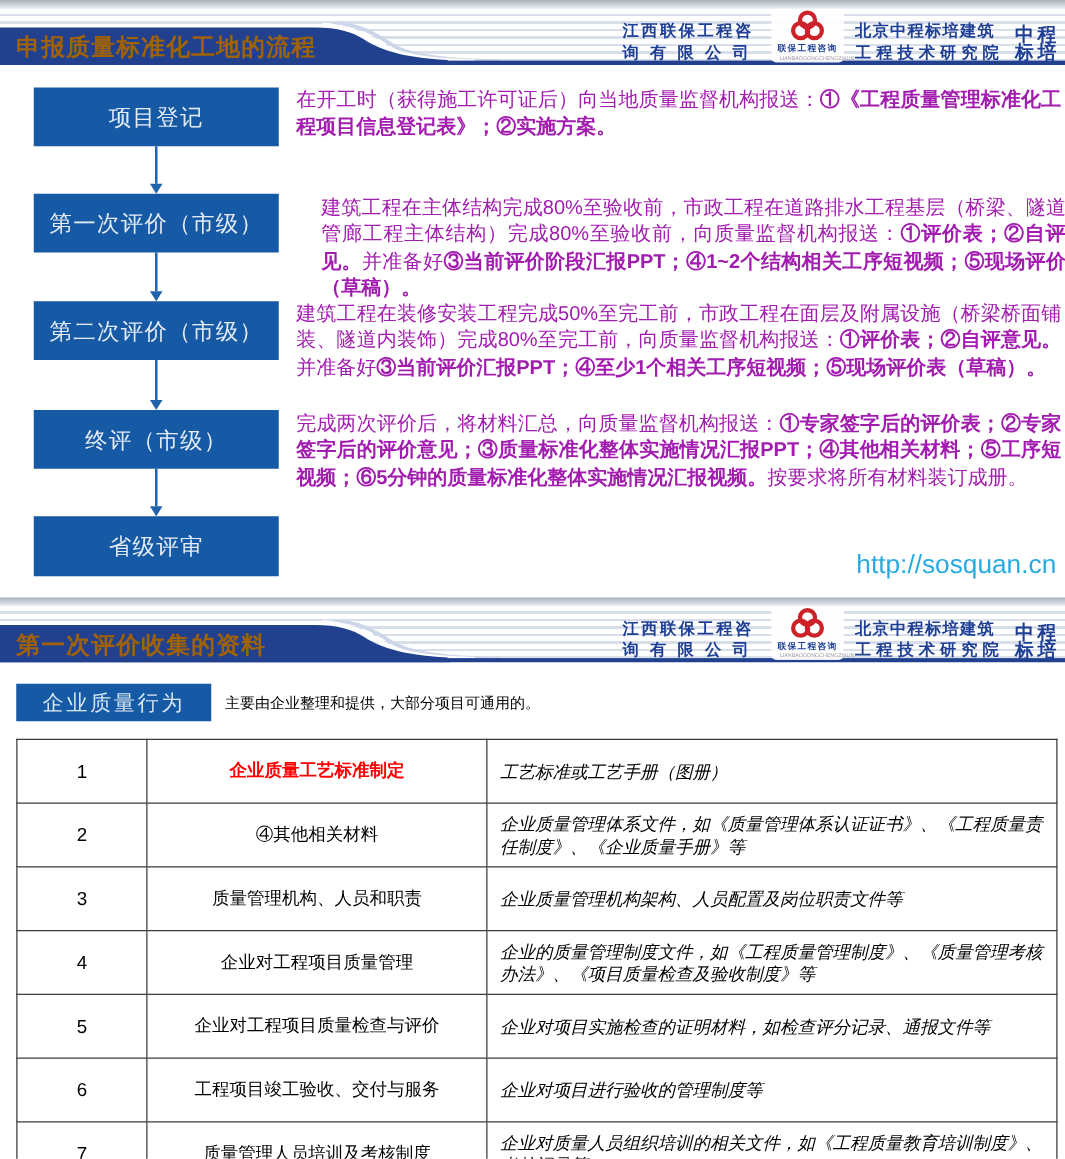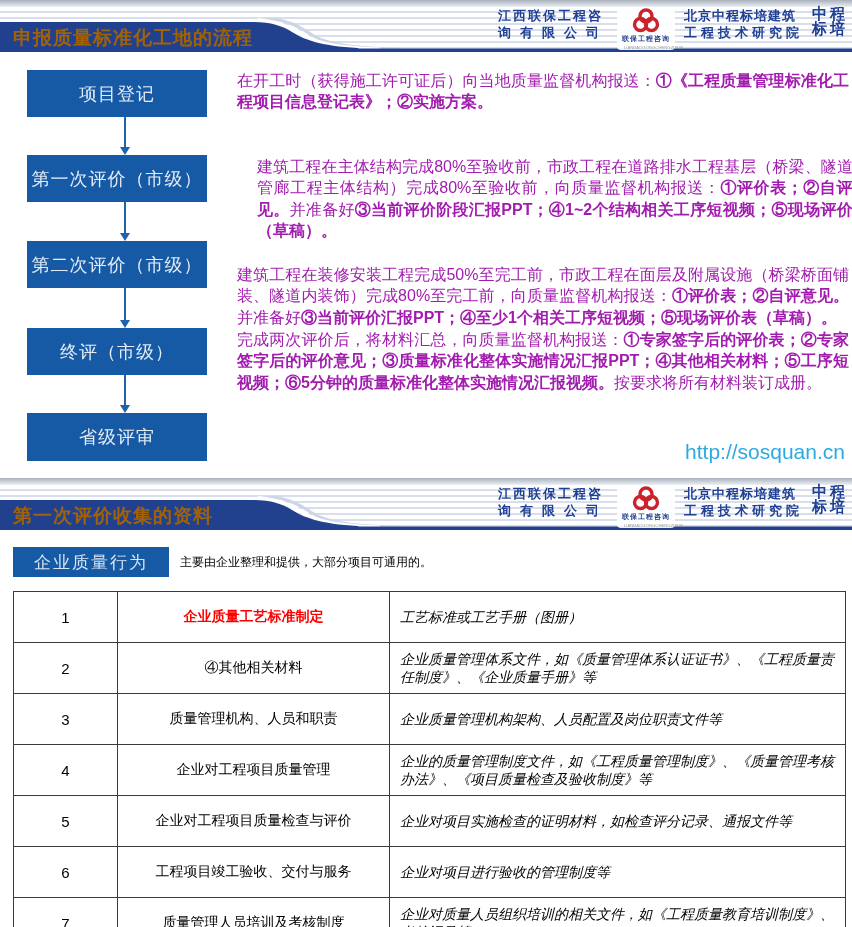--- a/index.html
+++ b/index.html
@@ -16,35 +16,35 @@
 
   
   .hdr{position:absolute;top:0;left:0;right:0;height:56px;}
   .grayband{position:absolute;top:0;left:0;right:0;height:7px;
     background:linear-gradient(180deg,#aab1ba 0%,#ced4dc 55%,#eef1f5 100%);}
   .stripes{position:absolute;top:7px;left:0;right:0;height:43px;
     background:repeating-linear-gradient(180deg,#ffffff 0px,#ffffff 4px,var(--stripe) 4px,var(--stripe) 6px);}
   .banner{position:absolute;top:18px;left:0;width:852px;height:34px;display:block;}
   .title{position:absolute;top:25px;left:13px;font-size:19px;font-weight:bold;color:#a16207;
     letter-spacing:1px;white-space:nowrap;}
-  .brand{position:absolute;top:7px;right:4px;height:43px;display:flex;align-items:flex-start;gap:9px;}
+  .brand{position:absolute;top:7px;right:4px;height:43px;display:flex;align-items:flex-end;gap:9px;}
   .cname{color:var(--brandnavy);font-weight:bold;font-size:13px;line-height:17px;white-space:nowrap;}
   .c1 .l1{letter-spacing:2px;}
   .c1 .l2{letter-spacing:9px;}
   .c2 .l1{letter-spacing:1px;}
   .c2 .l2{letter-spacing:4px;}
   .lb{background:rgba(255,255,255,.92);border-radius:4px;padding:1px 3px 0 3px;text-align:center;width:58px;}
   .lb .cap{font-size:7px;font-weight:bold;color:var(--brandnavy);letter-spacing:1px;white-space:nowrap;}
   .lb .cap2{font-size:5px;color:#999;transform:scale(.85);white-space:nowrap;}
   .knot{display:block;margin:0 auto;}
   .zcbp{color:var(--brandnavy);font-weight:900;font-size:15px;line-height:14px;
     letter-spacing:3px;text-align:center;white-space:nowrap;transform:scaleY(1.05);}
 
   
-  .fbox{position:absolute;left:27px;width:180px;background:var(--boxblue);color:var(--boxtext);
+  .fbox{position:absolute;left:27px;width:196px;background:var(--boxblue);color:var(--boxtext);
     display:flex;align-items:center;justify-content:center;font-size:18px;letter-spacing:1px;}
   .farrow{position:absolute;left:120px;width:10px;display:flex;flex-direction:column;align-items:center;}
   .farrow .shaft{width:2px;background:#1f63ad;flex:1;}
   .farrow .head{width:0;height:0;border-left:5px solid transparent;border-right:5px solid transparent;
     border-top:8px solid #1f63ad;}
 
   
   .para{position:absolute;left:237px;width:612px;font-size:16px;line-height:21.3px;color:#a21caf;text-align:justify;}
   .para b{font-weight:bold;}
   .url{position:absolute;top:440px;right:7px;font-size:21px;color:var(--urlblue);text-decoration:none;text-align:right;}
@@ -122,21 +122,21 @@
       <div class="fbox" style="top:328px;height:47px;">终评（市级）</div>
       <div class="farrow" style="top:375px;height:38px;">
           <div class="shaft"></div>
           <div class="head"></div>
         </div>
       <div class="fbox" style="top:413px;height:48px;">省级评审</div>
     </div>
 
     <p class="para" style="top:70px;"><span>在开工时（获得施工许可证后）向当地质量监督机构报送：</span><b>①《工程质量管理标准化工程项目信息登记表》；②实施方案。</b><span></span><b></b></p>
     <p class="para" style="top:156px;margin-left:20px;"><span>建筑工程在主体结构完成80%至验收前，市政工程在道路排水工程基层（桥梁、隧道、管廊工程主体结构）完成80%至验收前，向质量监督机构报送：</span><b>①评价表；②自评意见。</b><span>并准备好</span><b>③当前评价阶段汇报PPT；④1~2个结构相关工序短视频；⑤现场评价表（草稿）。</b></p>
-    <p class="para" style="top:241px;margin-top:23px;"><span>建筑工程在装修安装工程完成50%至完工前，市政工程在面层及附属设施（桥梁桥面铺装、隧道内装饰）完成80%至完工前，向质量监督机构报送：</span><b>①评价表；②自评意见。</b><span>并准备好</span><b>③当前评价汇报PPT；④至少1个相关工序短视频；⑤现场评价表（草稿）。</b></p>
+    <p class="para" style="top:241px;"><span>建筑工程在装修安装工程完成50%至完工前，市政工程在面层及附属设施（桥梁桥面铺装、隧道内装饰）完成80%至完工前，向质量监督机构报送：</span><b>①评价表；②自评意见。</b><span>并准备好</span><b>③当前评价汇报PPT；④至少1个相关工序短视频；⑤现场评价表（草稿）。</b></p>
     <p class="para" style="top:329px;"><span>完成两次评价后，将材料汇总，向质量监督机构报送：</span><b>①专家签字后的评价表；②专家签字后的评价意见；③质量标准化整体实施情况汇报PPT；④其他相关材料；⑤工序短视频；⑥5分钟的质量标准化整体实施情况汇报视频。</b><span>按要求将所有材料装订成册。</span><b></b></p>
 
     <a class="url" href="#">http://sosquan.cn</a>
   </section>
 
   <section class="slide slide2">
     <header class="hdr">
       <div class="grayband"></div>
       <div class="stripes"></div>
       <svg class="banner" viewBox="0 0 852 34" preserveAspectRatio="none">

